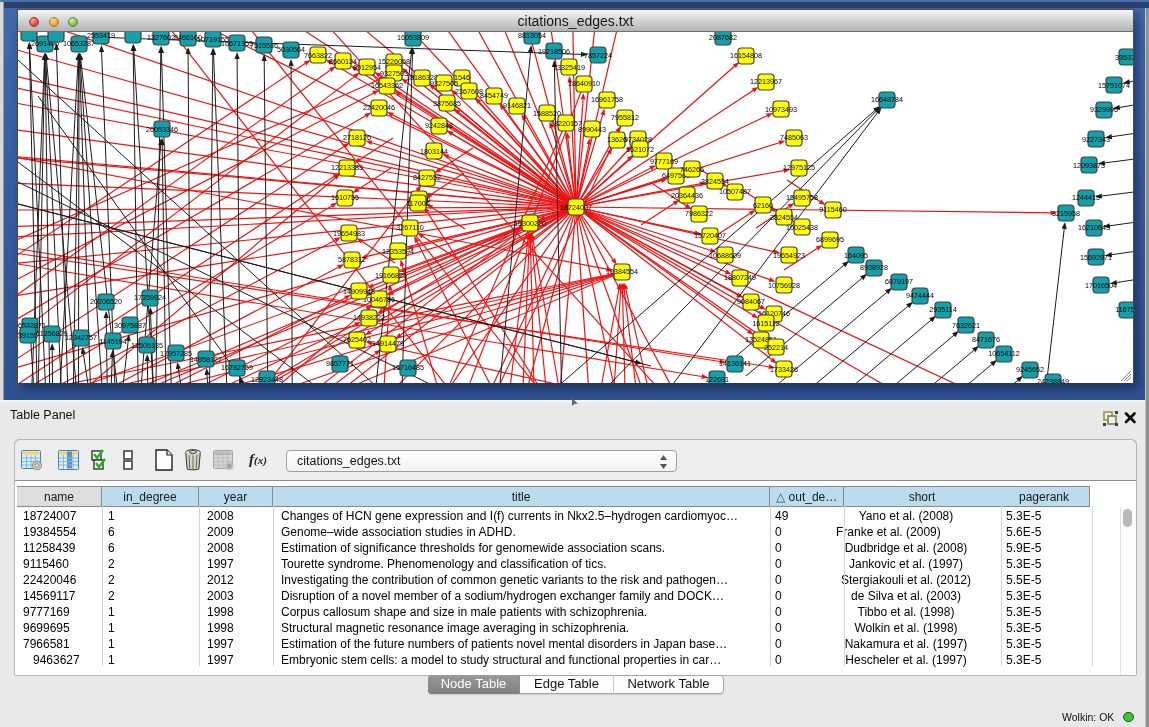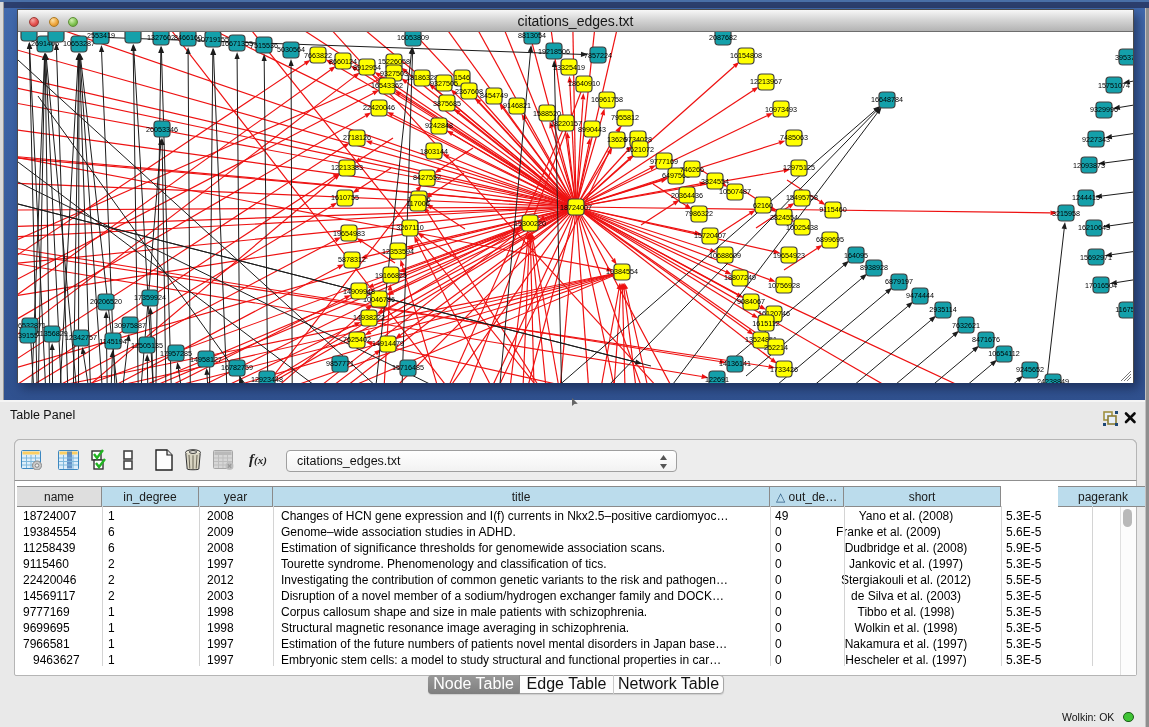--- a/index.html
+++ b/index.html
@@ -20,21 +20,21 @@
 .floatic{position:absolute;left:1103px;top:411px;width:15px;height:15px}
 .closeic{position:absolute;left:1123px;top:410px;width:15px;height:15px;font-size:15px;font-weight:bold;color:#111}
 .cont{position:absolute;left:14px;top:439px;width:1123px;height:237px;border:1px solid #b5b5b5;border-radius:6px 6px 2px 2px;background:#fff}
 .toolbar{position:absolute;left:14px;top:439px;width:1123px;height:42px;background:#ededed;border:1px solid #b5b5b5;border-bottom:1px solid #8f8f8f;border-radius:6px 6px 0 0}
 .dd{position:absolute;left:286px;top:450px;width:391px;height:22px;background:linear-gradient(#fff,#f2f2f2);border:1px solid #9f9f9f;border-radius:4px;font-size:12.5px;color:#111;line-height:20px;padding-left:10px}
 .thead{position:absolute;left:17px;top:486px;height:21px;background:#bbdcec;border-top:1px solid #8a8a8a;border-bottom:1px solid #8a8a8a;border-right:1px solid #8a8a8a;font-size:12px;color:#1a1a1a;text-align:center;line-height:20px}
 .trow{position:absolute;height:16px;font-size:12px;color:#000}
 .trow span{position:absolute;white-space:nowrap;line-height:16px}
 .vline{position:absolute;top:506px;height:160px;width:1px;background:#d4d4d4}
 .tabbar{position:absolute;left:428px;top:675px;height:19px;border:1px solid #a6a6a6;border-radius:4px;background:#fdfdfd;box-shadow:0 1px 1px rgba(0,0,0,.12)}
-.tab{position:absolute;top:0;height:100%;font-size:16px;line-height:18px;text-align:center;color:#111}
+.tab{position:absolute;top:0;height:100%;font-size:13px;line-height:18px;text-align:center;color:#111}
 .scroll{position:absolute;left:1120px;top:507px;width:16px;height:168px;background:#fcfcfc;border-left:1px solid #e0e0e0}
 .thumb{position:absolute;left:1122.5px;top:509px;width:9px;height:18px;background:#b9b9b9;border-radius:4.5px}
 .mem{position:absolute;left:1062px;top:711px;font-size:10.5px;color:#111}
 .memdot{position:absolute;left:1123px;top:711.5px;width:10.5px;height:10.5px;border-radius:50%;background:#3fc435;border:1px solid #1e5c1a}
 </style></head><body>
 <div class="desk"></div>
 <div class="topstrip"></div>
 <div class="leftstrip"></div>
 <div class="win">
   <div class="titlebar">
@@ -819,26 +819,26 @@
 <div class="dd">citations_edges.txt<svg style="position:absolute;right:8px;top:4px" width="9" height="14">
       <polygon points="4.5,0 8,5 1,5" fill="#555"></polygon>
       <polygon points="4.5,14 8,9 1,9" fill="#555"></polygon>
     </svg></div>
 <div class="thead" style="left:17px;width:85px;background:#dedede">name</div>
 <div class="thead" style="left:102px;width:97px">in_degree</div>
 <div class="thead" style="left:199px;width:74px">year</div>
 <div class="thead" style="left:273px;width:497px">title</div>
 <div class="thead" style="left:770px;width:74px;text-align:left;padding-left:6px"><span style="color:#2d5d86">△</span> out_de…</div>
 <div class="thead" style="left:844px;width:157px">short</div>
-<div class="thead" style="left:1058px;width:91px">pagerank</div>
+<div class="thead" style="left:999px;width:91px">pagerank</div>
 <div class="trow" style="top:508px">
 <span style="left:23px">18724007</span>
     <span style="left:108px">1</span>
     <span style="left:207px">2008</span>
-<span style="left:281px">Changes of HCN gene expression and I(f) currents in Nkx2.5–positive cardiomyoc…</span>
+<span style="left:281px">Changes of HCN gene expression and I(f) currents in Nkx2.5–hydrogen cardiomyoc…</span>
     <span style="left:775px">49</span>
 <span style="left:836px;width:140px;text-align:center">Yano et al. (2008)</span>
     <span style="left:1006px">5.3E-5</span>
   </div>
 <div class="trow" style="top:524px">
 <span style="left:23px">19384554</span>
     <span style="left:108px">6</span>
     <span style="left:207px">2009</span>
 <span style="left:281px">Genome–wide association studies in ADHD.</span>
     <span style="left:775px">0</span>

